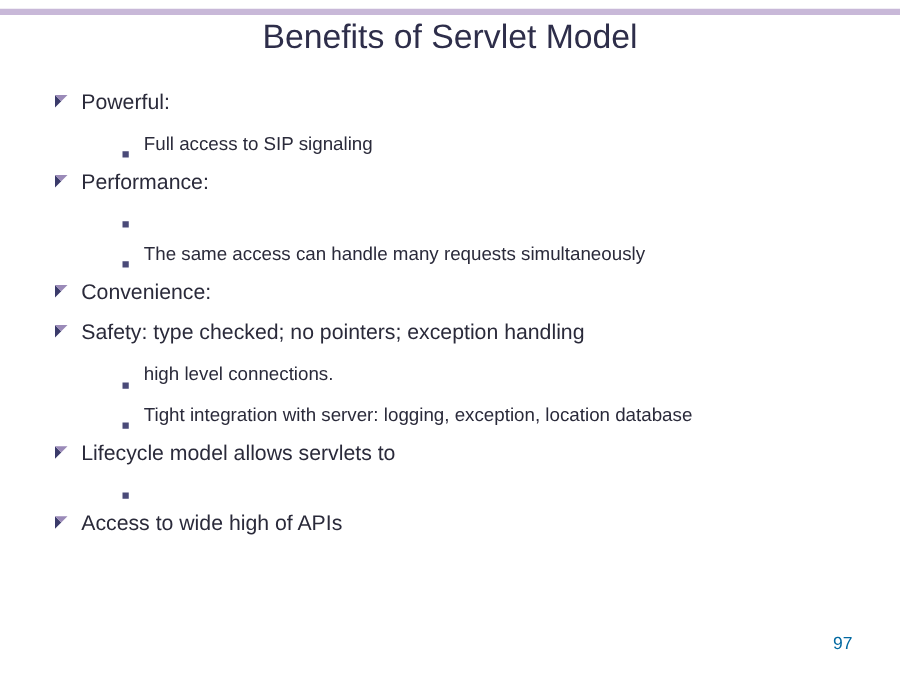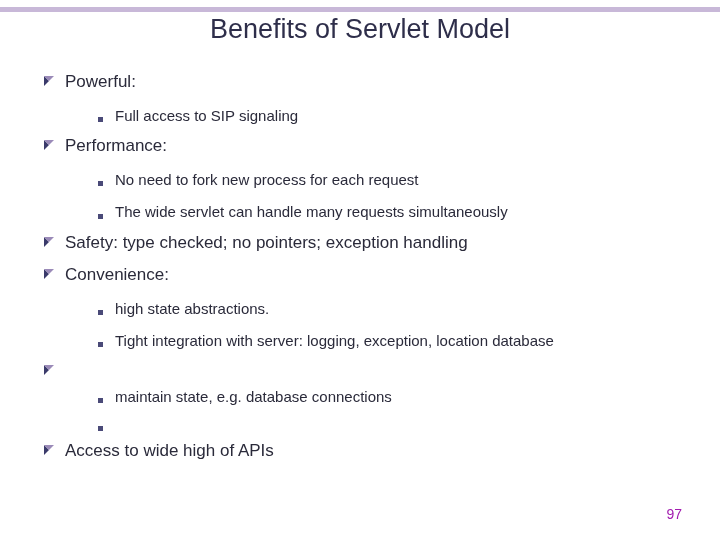--- a/index.html
+++ b/index.html
@@ -74,21 +74,21 @@
     border-right: 5px solid transparent;
     width: 0; height: 0;
   }
   .l1 .text {
     font-size: 17px;
     line-height: 1.35;
     text-align: center;
   }
   .l2 {
     display: flex;
-    align-items: center;
+    align-items: flex-end;
     margin-left: 54px;
     margin-top: 12px;
     margin-bottom: 2px;
   }
   .l2 .sq {
     width: 5px;
     height: 5px;
     background: #4a4a78;
     margin-top: 7px;
     margin-right: 12px;
@@ -96,21 +96,21 @@
   }
   .l2 .text {
     font-size: 15px;
     line-height: 1.35;
   }
   .pagenum {
     position: absolute;
     right: 38px;
     bottom: 18px;
     font-size: 14px;
-    color: #a21caf;
+    color: #0369a1;
   }
 </style>
 </head>
 <body>
 
 <div class="slide">
   <div class="band"></div>
   <div class="title">Benefits of Servlet Model</div>
 
   <div class="content">
@@ -123,51 +123,47 @@
       <span class="sq"></span>
       <span class="text">Full access to SIP signaling</span>
     </div>
 
     <div class="l1">
       <span class="bullet"></span>
       <span class="text">Performance:</span>
     </div>
     <div class="l2">
       <span class="sq"></span>
-      <span class="text">No need to fork new process for each request</span>
     </div>
     <div class="l2">
       <span class="sq"></span>
-      <span class="text">The wide servlet can handle many requests simultaneously</span>
+      <span class="text">The same access can handle many requests simultaneously</span>
+    </div>
+
+    <div class="l1">
+      <span class="bullet"></span>
+      <span class="text">Convenience:</span>
     </div>
 
     <div class="l1">
       <span class="bullet"></span>
       <span class="text">Safety: type checked; no pointers; exception handling</span>
     </div>
-
-    <div class="l1">
-      <span class="bullet"></span>
-      <span class="text">Convenience:</span>
-    </div>
     <div class="l2">
       <span class="sq"></span>
-      <span class="text">high state abstractions.</span>
+      <span class="text">high level connections.</span>
     </div>
     <div class="l2">
       <span class="sq"></span>
       <span class="text">Tight integration with server: logging, exception, location database</span>
     </div>
 
     <div class="l1">
       <span class="bullet"></span>
-    </div>
-    <div class="l2">
-      <span class="sq"></span>
-      <span class="text">maintain state, e.g. database connections</span>
+      <span class="text">Lifecycle model allows servlets to</span>
     </div>
     <div class="l2">
       <span class="sq"></span>
     </div>
 
     <div class="l1">
       <span class="bullet"></span>
       <span class="text">Access to wide high of APIs</span>
     </div>
 

